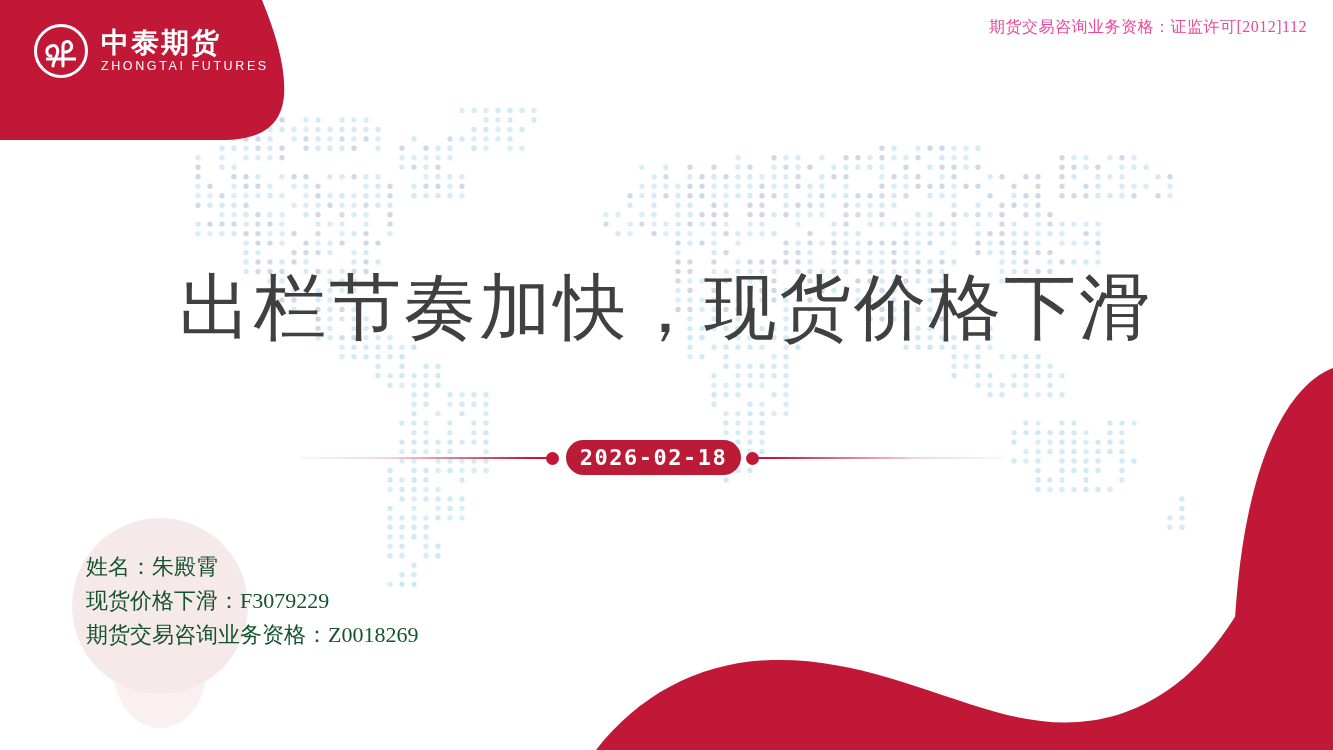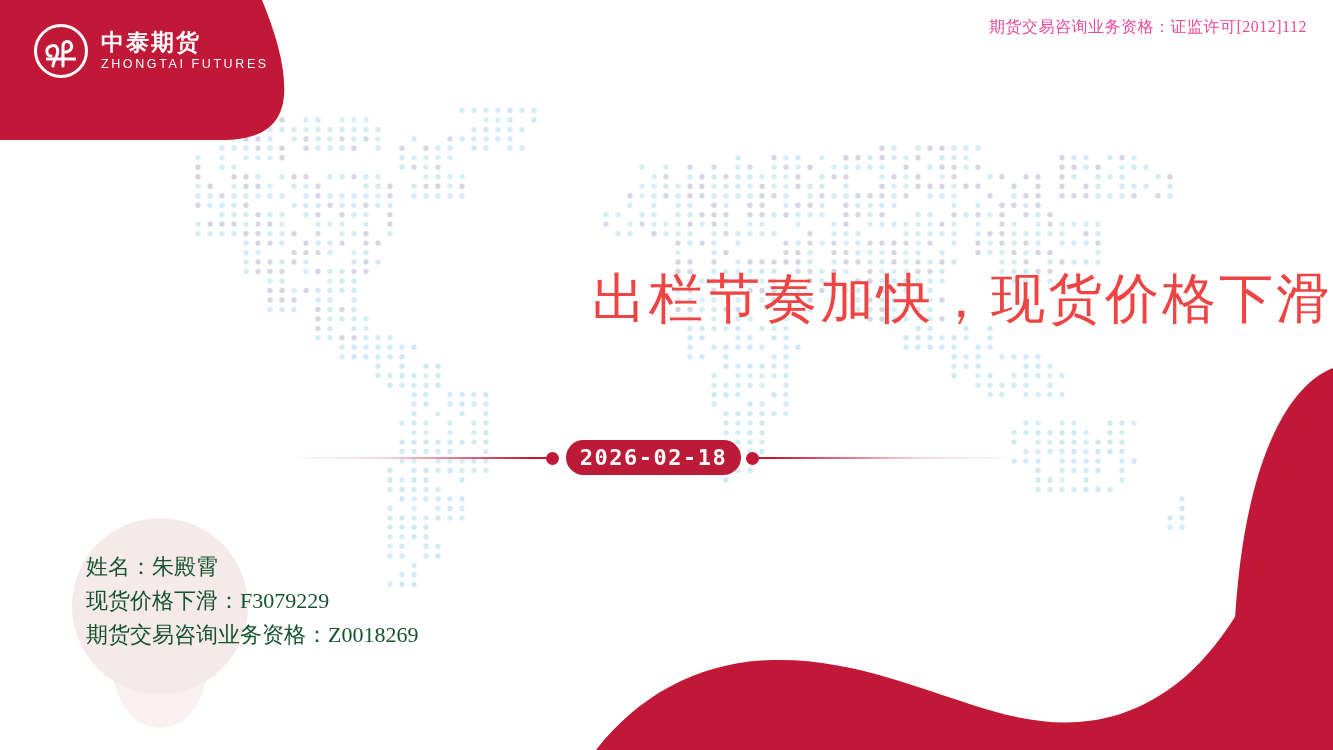--- a/index.html
+++ b/index.html
@@ -55,21 +55,21 @@
     align-items: center;
     gap: 12px;
   }
   .logo-mark { display: block; }
   .logo-text-block {
     display: flex;
     flex-direction: column;
     justify-content: center;
   }
   .logo-cn {
-    font-size: 23px;
+    font-size: 28px;
     font-weight: 700;
     color: #ffffff;
     letter-spacing: 2px;
     line-height: 1.05;
     font-family: "Liberation Sans", "DejaVu Sans", sans-serif;
   }
   .logo-en {
     font-size: 12.5px;
     font-weight: 400;
     color: #ffffff;
@@ -78,24 +78,24 @@
     margin-top: 2px;
     font-family: "Liberation Sans", "DejaVu Sans", sans-serif;
   }
 
   
   .main-title {
     position: absolute;
     left: 0;
     right: 0;
     top: 272px;
-    text-align: right;
-    font-size: 54px;
+    text-align: center;
+    font-size: 72px;
     line-height: 1;
-    color: #ef4444;
+    color: #404040;
     letter-spacing: 3px;
     font-family: "Liberation Serif", "DejaVu Serif", serif;
     white-space: nowrap;
   }
 
   
   .date-row {
     position: absolute;
     left: 0;
     top: 440px;

